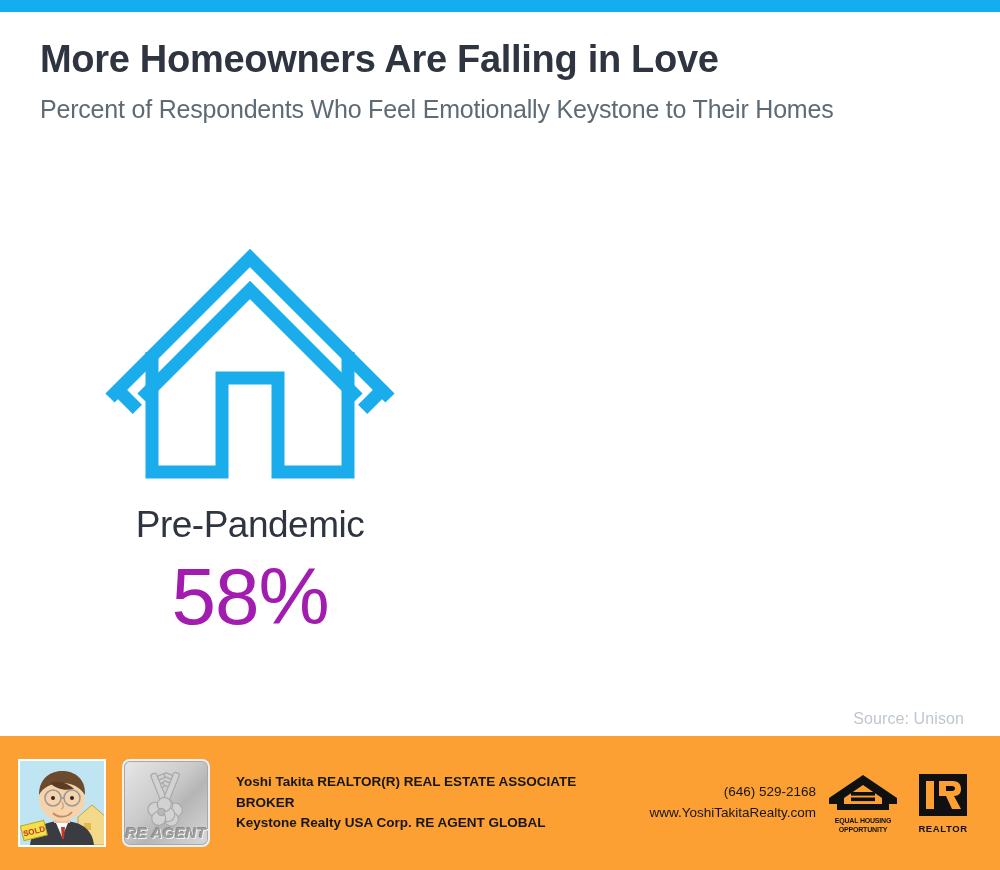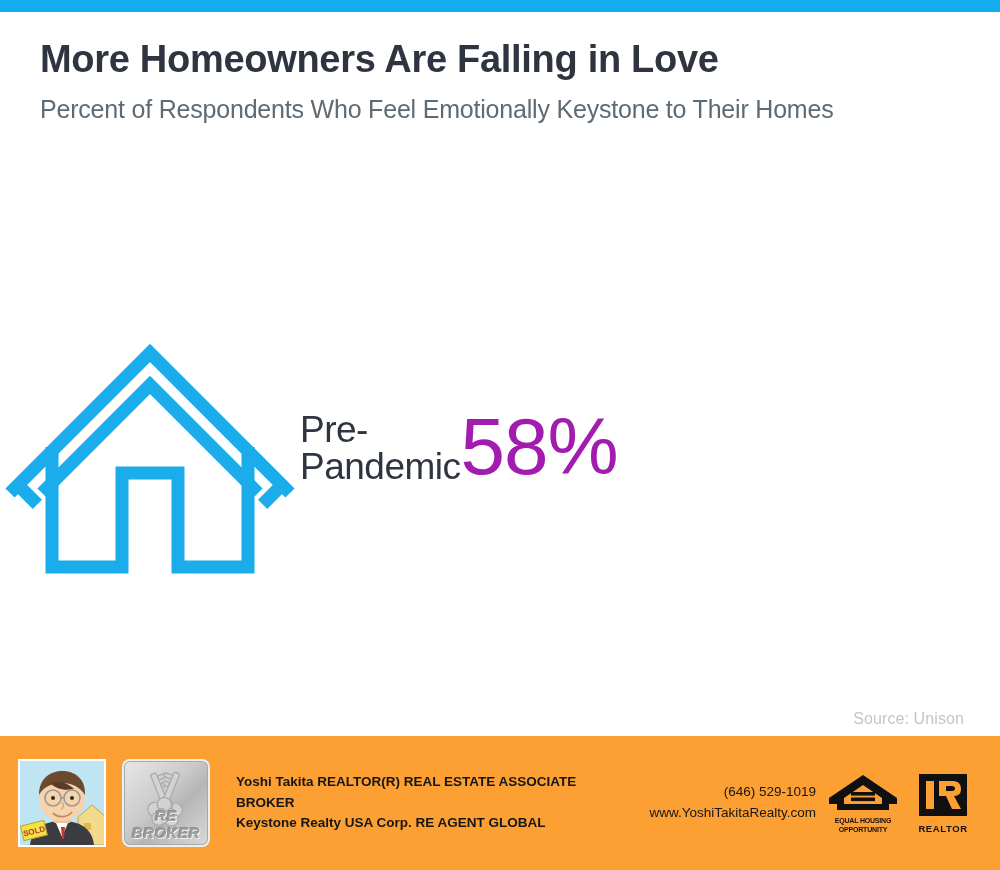--- a/index.html
+++ b/index.html
@@ -58,21 +58,21 @@
     top: 200px;
     left: 0;
     width: 1000px;
     height: 480px;
     display: flex;
   }
 
   .panel {
     width: 500px;
     display: flex;
-    flex-direction: row;
+    flex-direction: column;
     align-items: center;
   }
 
   .icon-slot {
     height: 290px;
     display: flex;
     align-items: flex-end;
     justify-content: center;
   }
 
@@ -292,30 +292,30 @@
           <rect x="32" y="16" width="8" height="4" rx="1"></rect>
           <rect x="34" y="24" width="6" height="4" rx="1"></rect>
           <circle cx="36" cy="54" r="7"></circle>
           <circle cx="50" cy="54" r="7"></circle>
           <circle cx="43" cy="46" r="7"></circle>
           <circle cx="43" cy="61" r="7"></circle>
           <circle cx="43" cy="54" r="3.5" fill="#b9b9b9"></circle>
         </g>
       </g>
     </svg>
-    <div class="agent-logo-text">RE BROKER</div>
+    <div class="agent-logo-text">RE AGENT</div>
   </div>
 
   <div class="footer-text">
     <div>Yoshi Takita REALTOR(R) REAL ESTATE ASSOCIATE BROKER</div>
     <div>Keystone Realty USA Corp.  RE AGENT GLOBAL</div>
   </div>
 
   <div class="footer-contact">
-    <div>(646) 529-1019</div>
+    <div>(646) 529-2168</div>
     <div>www.YoshiTakitaRealty.com</div>
   </div>
 
   <div class="footer-badges">
 
     <div class="badge-eho">
       <svg width="74" height="40" viewBox="0 0 74 40">
         <path d="M37 3 L71 26 L71 32 L63 32 L63 38 L11 38 L11 32 L3 32 L3 26 Z" fill="#101010"></path>
         <path d="M37 13 L56 26 L56 32 L18 32 L18 26 Z" fill="#FCA033"></path>
         <rect x="25" y="20" width="24" height="3.6" fill="#101010"></rect>

